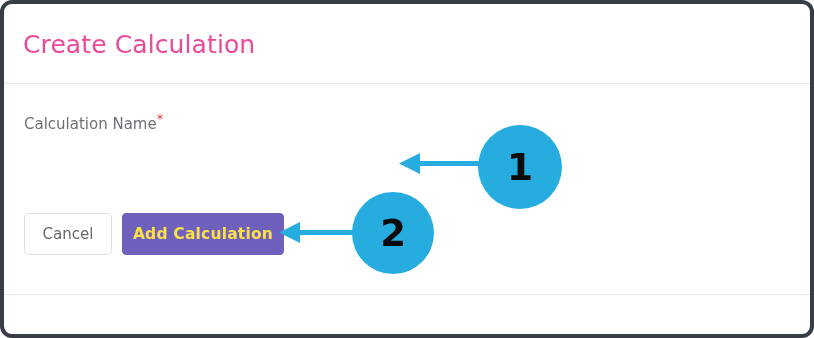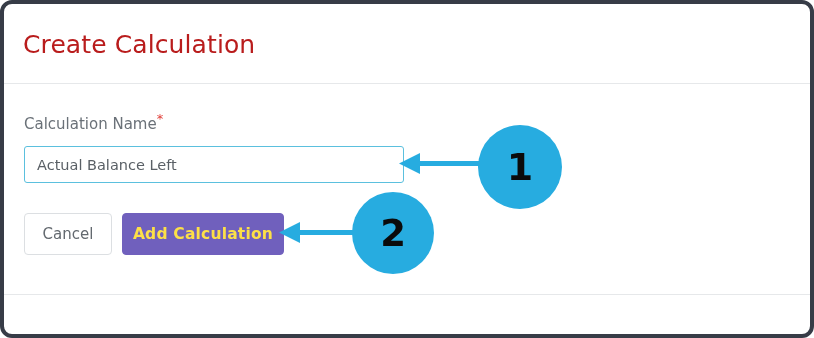--- a/index.html
+++ b/index.html
@@ -53,21 +53,21 @@
     height: 80px;
     border-bottom: 1px solid #e6e8ea;
     box-sizing: border-box;
   }
   .dialog-title {
     position: absolute;
     left: 19px;
     top: 26px;
     font-size: 25px;
     font-weight: 400;
-    color: #b91c1c;
+    color: #ec4899;
     letter-spacing: 0.1px;
     white-space: nowrap;
   }
 
   .dialog-body {
     position: absolute;
     left: 0;
     top: 81px;
     width: 806px;
     height: 210px;
@@ -206,21 +206,20 @@
     <div class="dialog-header">
       <div class="dialog-title">Create Calculation</div>
     </div>
 
     <div class="dialog-body">
 
       <div class="field-label">
         <span>Calculation Name</span><span class="req-star">*</span>
       </div>
 
-      <input class="name-input" type="text" value="Actual Balance Left" placeholder="Calculation Name" style="">
 
       <div class="btn-row">
         <button class="btn btn-cancel">Cancel</button>
         <button class="btn btn-primary">Add Calculation</button>
       </div>
 
     </div>
 
     <div class="dialog-footer"></div>
   </div>

